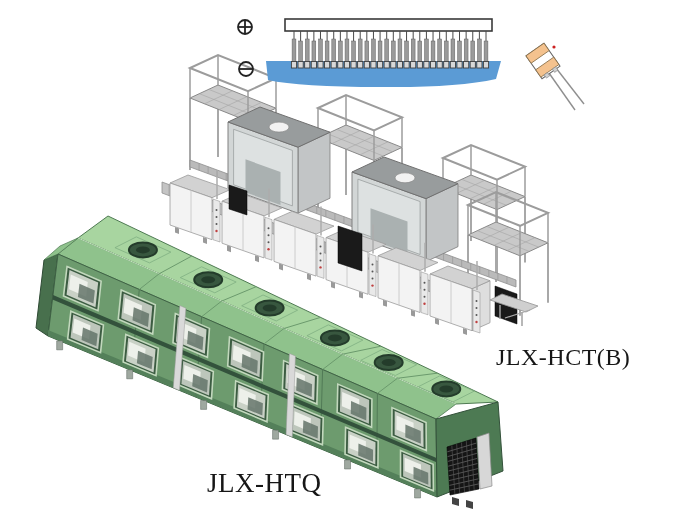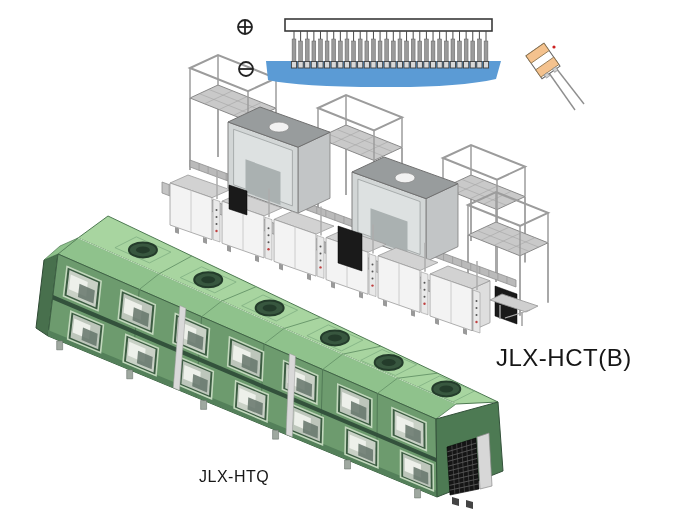--- a/index.html
+++ b/index.html
@@ -1,22 +1,22 @@
 <!DOCTYPE html>
 <html><head>
 <meta charset="utf-8">
 <style>
   html,body{margin:0;padding:0;background:#fff;}
   .stage{position:relative;width:700px;height:525px;background:#ffffff;overflow:hidden;
          font-family:"Liberation Sans", sans-serif;}
   .stage svg{position:absolute;left:0;top:0;}
   .model-label{position:absolute;color:#161616;white-space:nowrap;
-               font-family:Liberation Sans, sans-serif;font-weight:400;}
+               font-family:Liberation Serif, serif;font-weight:400;}
   #hct-label{left:496px;top:344px;font-size:24px;letter-spacing:0.5px;}
-  #htq-label{left:199px;top:468px;font-size:16px;letter-spacing:0.5px;}
+  #htq-label{left:207px;top:468px;font-size:27px;letter-spacing:0.5px;}
 </style>
 </head>
 <body>
 
 <div class="stage">
   <svg id="scene" width="700" height="525" viewBox="0 0 700 525">
     <g id="g-hct">
         <line x1="190" y1="98" x2="190" y2="170" stroke="#a8a8a8" stroke-width="2"></line>
         <line x1="248" y1="121.2" x2="248" y2="193.2" stroke="#a8a8a8" stroke-width="2"></line>
         <line x1="276" y1="108.2" x2="276" y2="180.2" stroke="#a8a8a8" stroke-width="2"></line>

